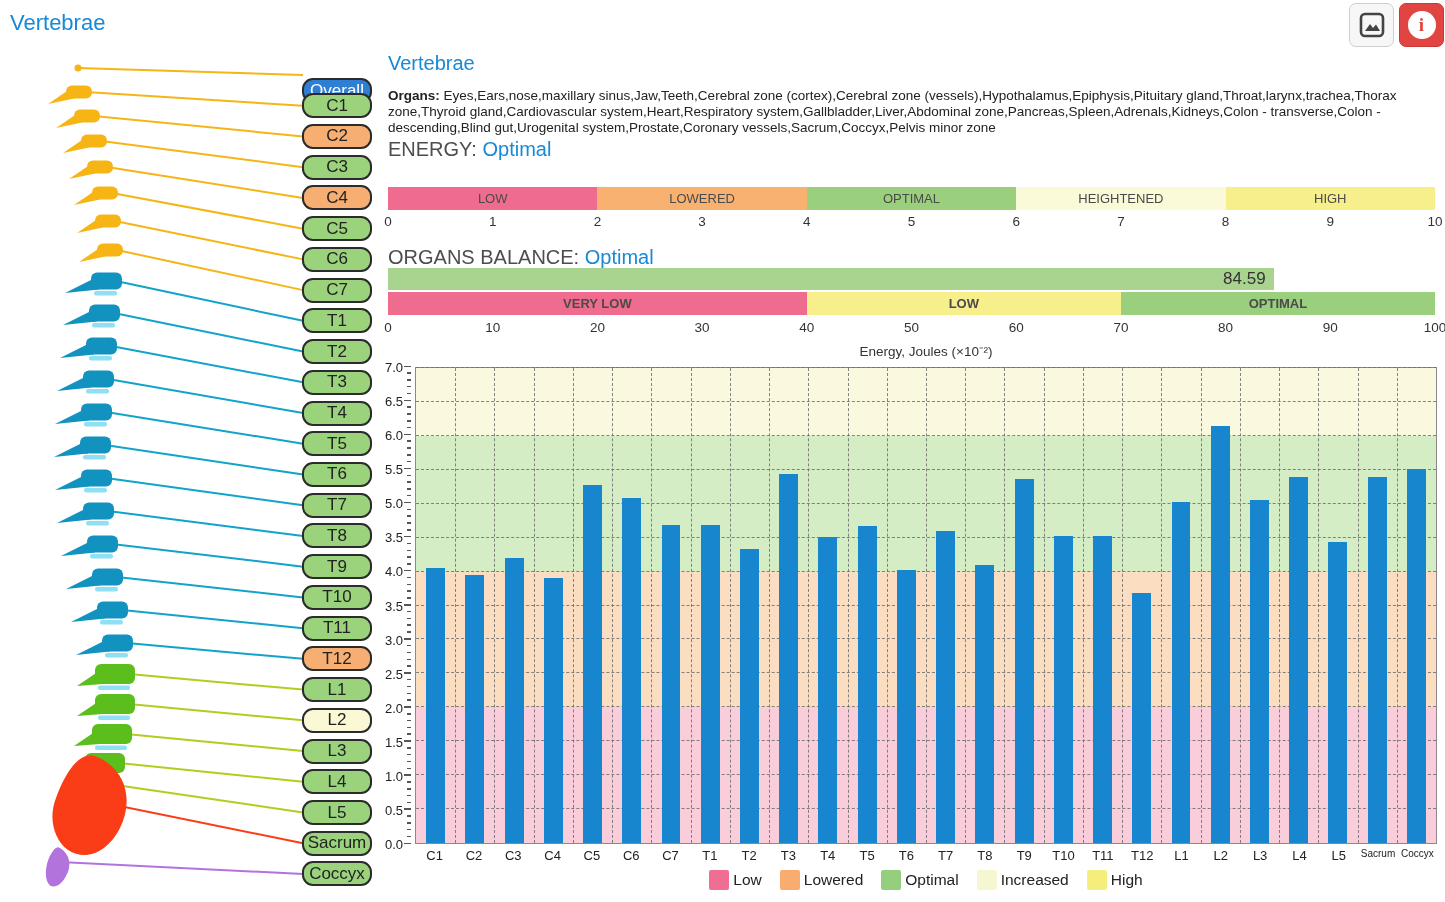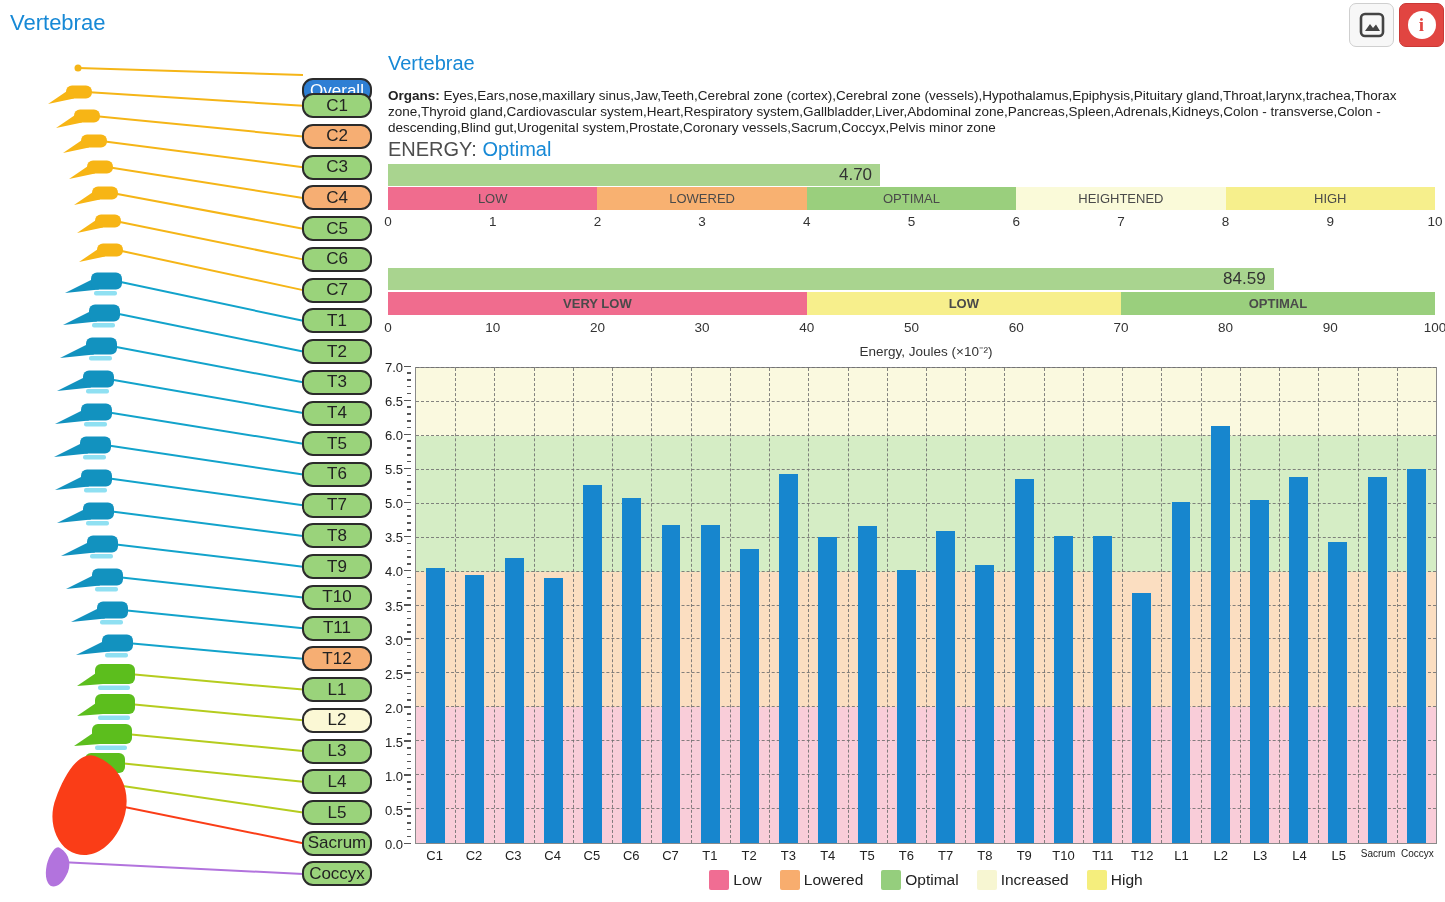--- a/index.html
+++ b/index.html
@@ -288,23 +288,20 @@
 
   <div class="rpanel">
     <div class="panel-title">Vertebrae</div>
 
     <div class="organs"><b>Organs:</b><span> Eyes,Ears,nose,maxillary sinus,Jaw,Teeth,Cerebral zone (cortex),Cerebral zone (vessels),Hypothalamus,Epiphysis,Pituitary gland,Throat,larynx,trachea,Thorax zone,Thyroid gland,Cardiovascular system,Heart,Respiratory system,Gallbladder,Liver,Abdominal zone,Pancreas,Spleen,Adrenals,Kidneys,Colon - transverse,Colon - descending,Blind gut,Urogenital system,Prostate,Coronary vessels,Sacrum,Coccyx,Pelvis minor zone</span></div>
 
     <div class="sec-head" style="top:138px;">
       <span>ENERGY:</span>
       <span class="status">Optimal</span>
     </div>
-    <div class="vbar" style="top: 164px; width: 47%;" id="energy-bar">
-      <span>4.70</span>
-    </div>
     <div class="scale" style="top:187px;" id="energy-scale">
         <div class="seg" style="width: 20%; background: rgb(240, 108, 142);">LOW</div>
         <div class="seg" style="width: 20%; background: rgb(248, 177, 113);">LOWERED</div>
         <div class="seg" style="width: 20%; background: rgb(154, 207, 125);">OPTIMAL</div>
         <div class="seg" style="width: 20%; background: rgb(250, 250, 217);">HEIGHTENED</div>
         <div class="seg" style="width: 20%; background: rgb(246, 239, 140);">HIGH</div>
       </div>
     <div class="ticks" style="top:214px;" id="energy-ticks">
         <span style="left: 0%;">0</span>
         <span style="left: 10%;">1</span>
@@ -312,20 +309,24 @@
         <span style="left: 30%;">3</span>
         <span style="left: 40%;">4</span>
         <span style="left: 50%;">5</span>
         <span style="left: 60%;">6</span>
         <span style="left: 70%;">7</span>
         <span style="left: 80%;">8</span>
         <span style="left: 90%;">9</span>
         <span style="left: 100%;">10</span>
       </div>
 
+    <div class="sec-head" style="top:246px;">
+      <span>ORGANS BALANCE:</span>
+      <span class="status">Optimal</span>
+    </div>
     <div class="vbar" style="top: 268px; width: 84.59%;" id="balance-bar">
       <span>84.59</span>
     </div>
     <div class="scale" style="top:292px;font-weight:bold;" id="balance-scale">
         <div class="seg" style="width: 40%; background: rgb(240, 108, 142);">VERY LOW</div>
         <div class="seg" style="width: 30%; background: rgb(247, 239, 140);">LOW</div>
         <div class="seg" style="width: 30%; background: rgb(154, 207, 125);">OPTIMAL</div>
       </div>
     <div class="ticks" style="top:320px;" id="balance-ticks">
         <span style="left: 0%;">0</span>

